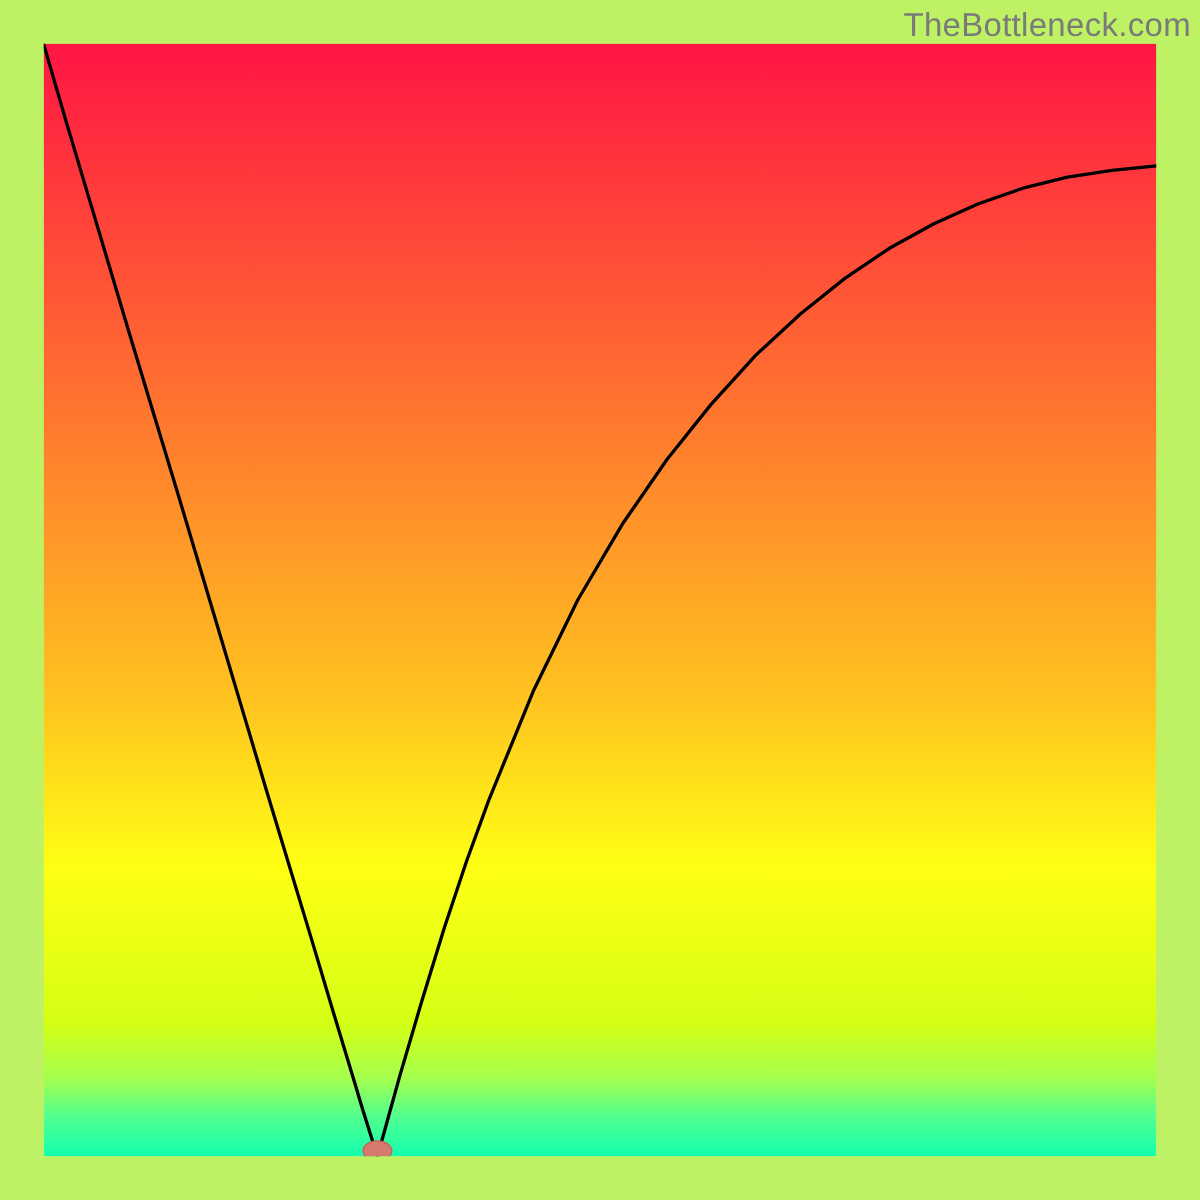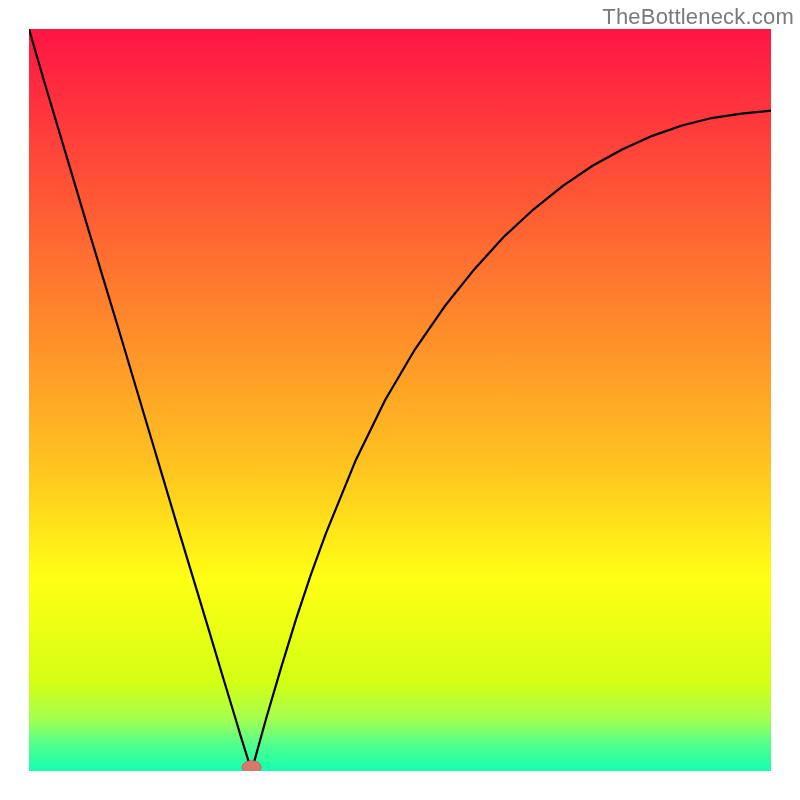--- a/index.html
+++ b/index.html
@@ -10,21 +10,21 @@
     background: #000;
     overflow: hidden;
     font-family: Arial, Helvetica, sans-serif;
   }
   .frame {
     position: absolute;
     top: 0;
     left: 0;
     width: 800px;
     height: 800px;
-    background: #ffffff;
+    background: #bef264;
     text-align: center;
   }
   .plot {
     position: absolute;
     top: 29px;
     left: 29px;
     width: 742px;
     height: 742px;
     overflow: hidden;
   }

